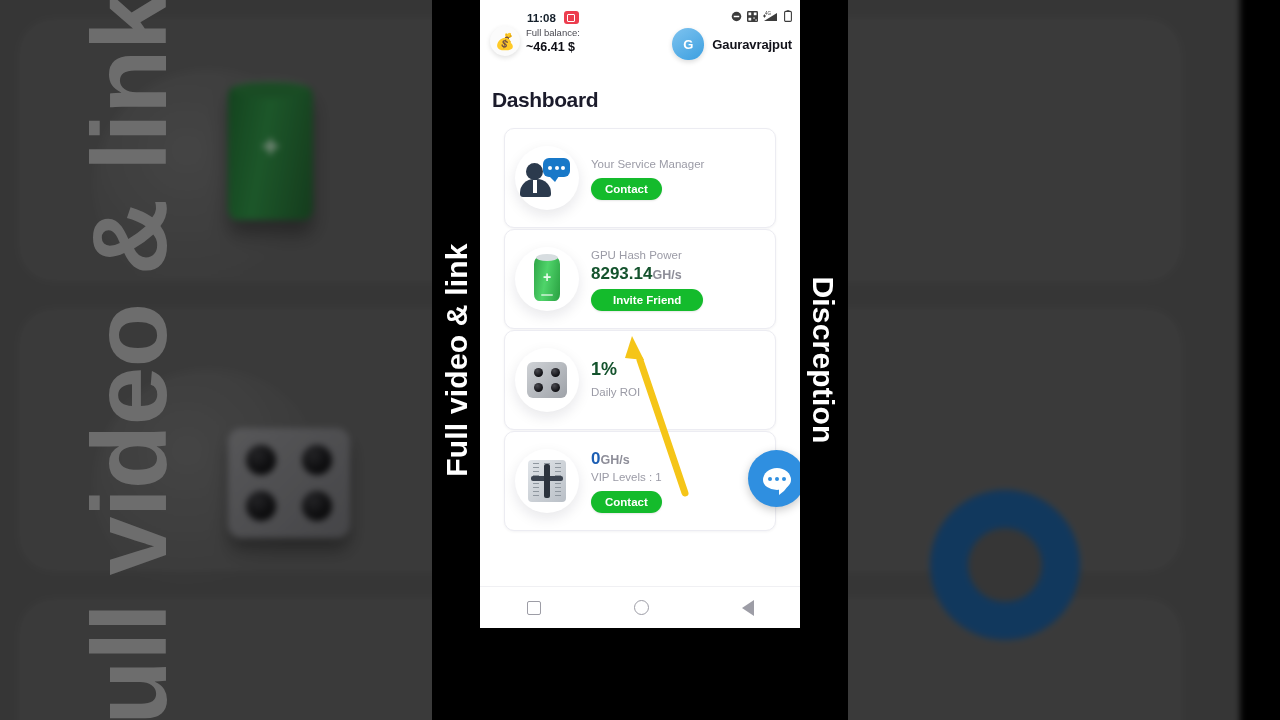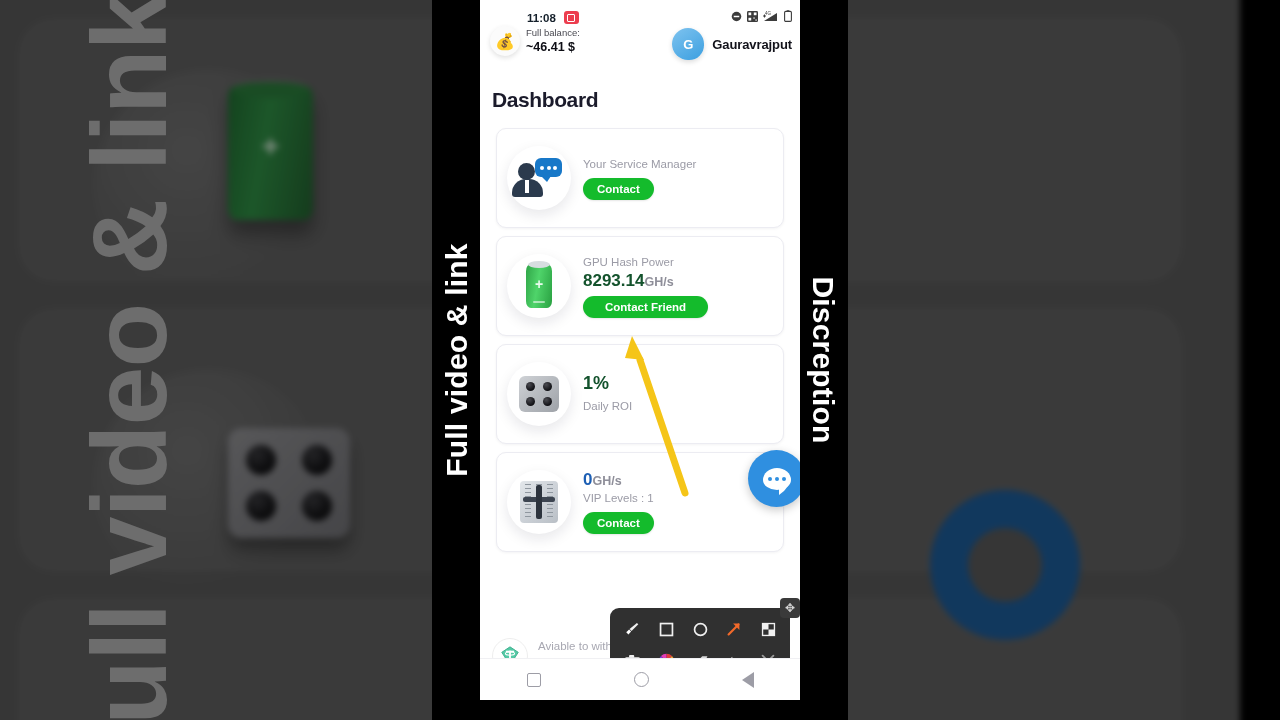--- a/index.html
+++ b/index.html
@@ -55,21 +55,21 @@
   .strip { position:absolute; top:0; height:720px; background:#000; display:flex;
       align-items:center; justify-content:center; }
   .strip-left  { left:432px; width:50px; }
   .strip-right { left:798px; width:50px; }
   .strip span { color:#fff; font-size:30px; font-weight:700; white-space:nowrap;
       letter-spacing:.2px; }
   .strip-left  span { transform:rotate(-90deg); }
   .strip-right span { transform:rotate(90deg); }
 
   
-  #phone { position:absolute; left:480px; top:0; width:320px; height:700px;
+  #phone { position:absolute; left:480px; top:0; width:320px; height:628px;
       background:#ffffff; overflow:hidden; }
 
   .statusbar { position:relative; height:66px; }
   .sb-time { position:absolute; left:47px; top:12px; font-size:11.5px; color:#15202b; font-weight:600; }
   .sb-rec { position:absolute; left:84px; top:11px; width:15px; height:13px; border-radius:3px;
       background:#ec3d4e; }
   .sb-rec:after{ content:""; position:absolute; left:3px; top:3px; width:6px; height:6px;
       border:1.4px solid #fff; border-radius:1px; }
   .sb-right { position:absolute; right:8px; top:10px; display:flex; align-items:center; gap:5px; }
   .sb-ic { color:#3c3c3c; font-size:11px; line-height:1; }
@@ -85,21 +85,21 @@
   .acct { position:absolute; right:8px; top:28px; display:flex; align-items:center; gap:8px; }
   .acct-av { width:32px; height:32px; border-radius:50% 50% 46% 50%;
       background:linear-gradient(145deg,#7ec3ef,#3c9fe0); display:flex; align-items:center;
       justify-content:center; color:#fff; font-size:13px; font-weight:700;
       box-shadow:0 2px 5px rgba(0,0,0,.14); }
   .acct-name { font-size:13px; font-weight:700; color:#12121a; letter-spacing:-.1px; }
 
   .page-title { margin:22px 0 0 12px; font-size:21px; font-weight:700; color:#1b1b2b;
       letter-spacing:-.4px; }
 
-  .cards { margin-top:16px; padding:0 16px; display:flex; flex-direction:column; gap:8px; }
+  .cards { margin-top:16px; padding:0 24px; display:flex; flex-direction:column; gap:1px; }
   .card { background:#fff; border:1px solid #ececf2; border-radius:10px;
       box-shadow:0 1px 3px rgba(20,20,40,.05); padding:12px 10px; display:flex;
       align-items:center; gap:12px; min-height:100px; position:relative; }
 
   .ic-pod { width:64px; height:64px; border-radius:50%; background:#fff;
       box-shadow:0 5px 14px rgba(20,20,50,.10); display:flex; align-items:center;
       justify-content:center; flex:0 0 64px; }
 
   .c-body { flex:1; }
   .c-sub { font-size:11.5px; color:#9b9ba6; line-height:1.45; }
@@ -314,21 +314,21 @@
 
       <div class="card">
         <div class="ic-pod">
           <div class="bat">
               <em></em>
             </div>
         </div>
         <div class="c-body">
           <div class="c-sub">GPU Hash Power</div>
           <div><span class="c-big">8293.14</span><span class="c-unit">GH/s</span></div>
-          <button class="btn btn-wide">Contact Friend</button>
+          <button class="btn btn-wide">Invite Friend</button>
         </div>
       </div>
 
       <div class="card">
         <div class="ic-pod">
           <div class="dice">
             <i class="a"></i>
               <i class="b"></i>
               <i class="c"></i>
               <i class="d"></i>

